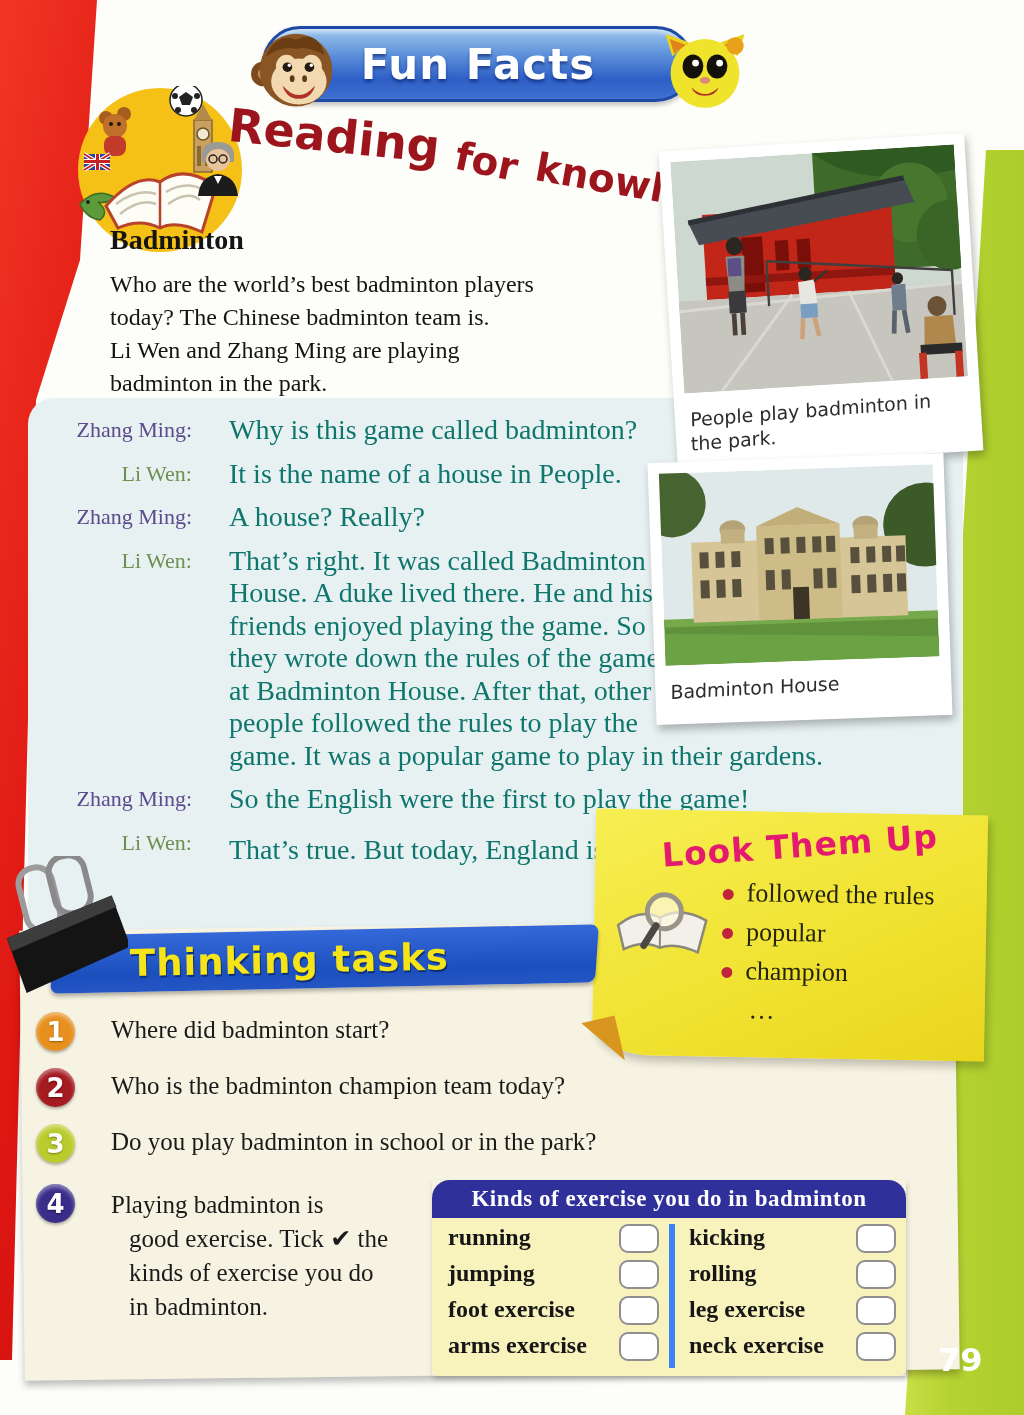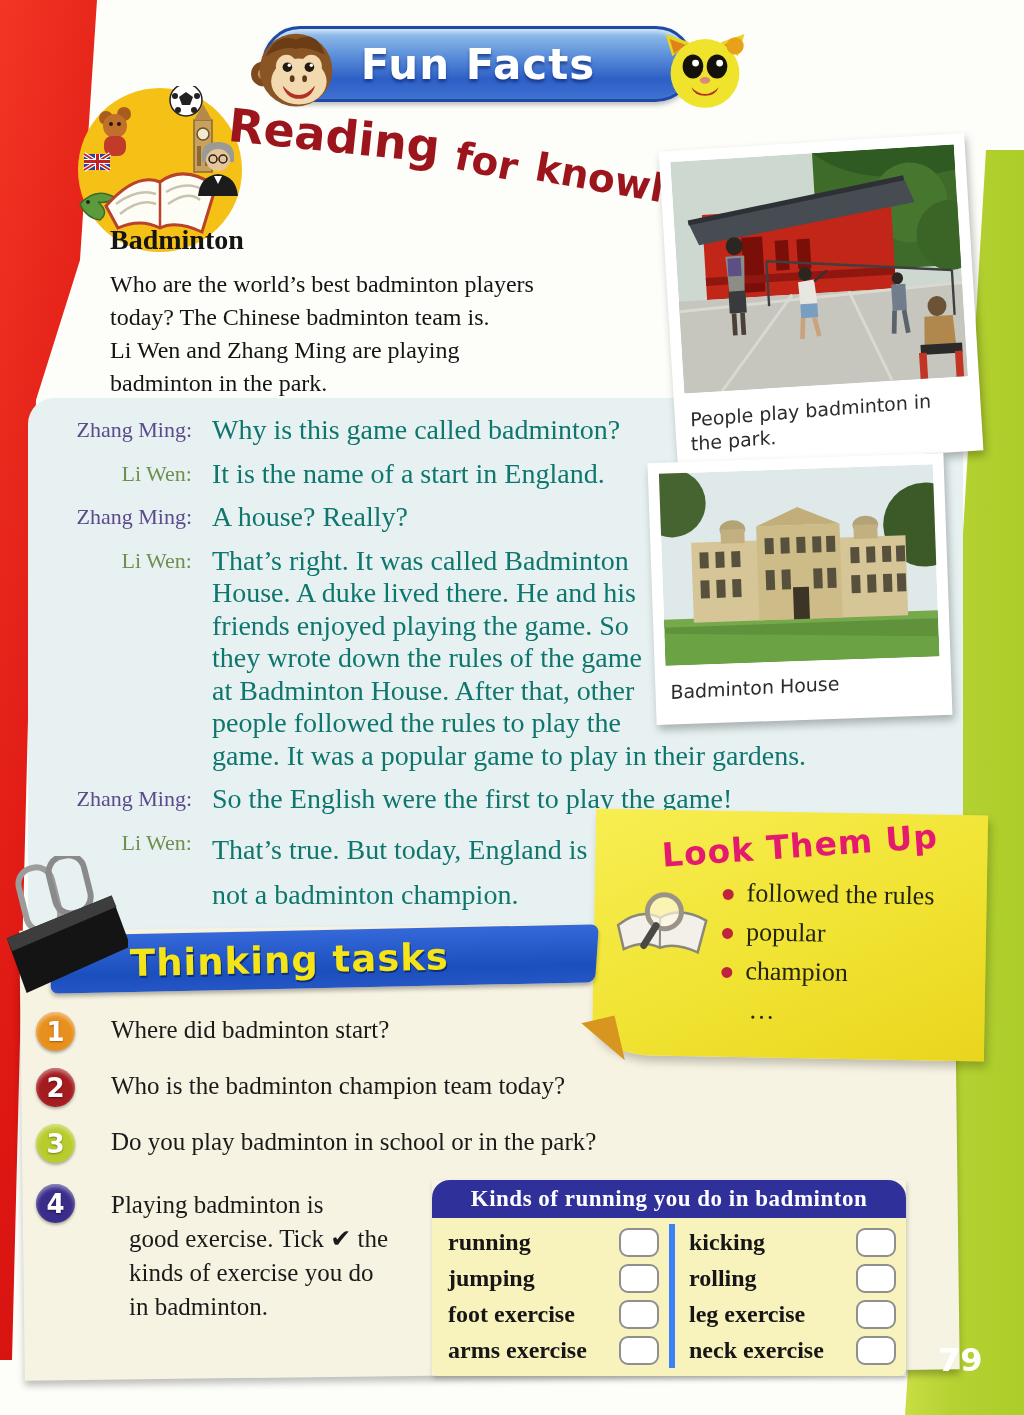--- a/index.html
+++ b/index.html
@@ -59,21 +59,21 @@
   .photo .caption {
     font-family:"DejaVu Sans", sans-serif; font-size:19px; color:#2c2c2c;
     padding:8px 2px 0 4px; line-height:24px; transform:rotate(-1deg) skewX(-3deg);
   }
   
   .dialog-panel {
     position:absolute; left:28px; top:398px; width:935px; height:545px; z-index:2;
     background:#e7f1f2; border-radius:26px;
   }
   .dialog { position:absolute; left:40px; top:414px; width:900px; z-index:3; }
-  .turn { display:flex; margin-bottom:11px; }
+  .turn { display:flex; margin-bottom:11px;gap:17px; }
   .speaker { width:152px; text-align:right; font-size:22px; padding-top:3px; flex:none; }
   .t-zm .speaker { color:#5b4a8c; }
   .t-lw .speaker { color:#6f8f50; }
   .speech { margin-left:20px; font-size:28px; color:#0f766e; }
   .speech .line { white-space:nowrap; line-height:32.5px; }
   .t6 .speech .line { line-height:45px; }
   
   .note {
     position:absolute; left:594px; top:812px; width:392px; height:246px; z-index:6;
     transform:rotate(1deg);
@@ -139,21 +139,21 @@
     height:38px; background:#30309b; border-radius:18px 18px 0 0;
     color:#ffffff; font-weight:bold; font-size:23px;
     display:flex; align-items:center; justify-content:center; letter-spacing:.5px;
   }
   .ex-body {
     background:#f8f2bd; border-radius:0 0 6px 6px; padding:6px 0 8px 0;
     display:grid; grid-template-columns:1fr 1fr;
   }
   .ex-col { padding:0 10px 0 16px; }
   .ex-col.right { border-left:6px solid #3b82f6; padding-left:14px; }
-  .ex-row { height:36px; display:flex; align-items:center; }
+  .ex-row { height:36px; display:flex; }
   .ex-label { font-size:24px; font-weight:bold; color:#161616; white-space:nowrap; }
   .checkbox {
     margin-left:auto; width:40px; height:29px; background:#ffffff;
     border:2px solid #8f8f8f; border-radius:9px; flex:none;
   }
   
   .page-num {
     position:absolute; left:938px; top:1341px; z-index:5;
     font-family:"DejaVu Sans", sans-serif; font-weight:bold; font-size:32px; color:#ffffff;
   }
@@ -271,21 +271,21 @@
   <div class="dialog">
     <div class="turn t-zm t1">
       <div class="speaker">Zhang Ming:</div>
       <div class="speech">
           <div class="line">Why is this game called badminton?</div>
         </div>
     </div>
     <div class="turn t-lw t2">
       <div class="speaker">Li Wen:</div>
       <div class="speech">
-          <div class="line">It is the name of a start in England.</div>
+          <div class="line">It is the name of a house in People.</div>
         </div>
     </div>
     <div class="turn t-zm t3">
       <div class="speaker">Zhang Ming:</div>
       <div class="speech">
           <div class="line">A house? Really?</div>
         </div>
     </div>
     <div class="turn t-lw t4">
       <div class="speaker">Li Wen:</div>
@@ -302,21 +302,20 @@
     <div class="turn t-zm t5">
       <div class="speaker">Zhang Ming:</div>
       <div class="speech">
           <div class="line">So the English were the first to play the game!</div>
         </div>
     </div>
     <div class="turn t-lw t6">
       <div class="speaker">Li Wen:</div>
       <div class="speech">
         <div class="line">That’s true. But today, England is</div>
-        <div class="line">not a badminton champion.</div>
       </div>
     </div>
   </div>
 
   <div class="photo photo1">
     <svg class="img" viewBox="0 0 300 232" preserveAspectRatio="none">
       <rect x="0" y="0" width="300" height="232" fill="#cdd8d0"></rect>
       <rect x="150" y="0" width="150" height="120" fill="#3e6b2a"></rect>
       <path d="M150 0 Q200 40 300 25 L300 0Z" fill="#2f5a22"></path>
       <circle cx="250" cy="55" r="40" fill="#47762f"></circle>
@@ -455,21 +454,21 @@
     <div class="q-num">4</div>
     <div class="q-text">
       <div class="line">Playing badminton is</div>
       <div class="line">good exercise. Tick ✔ the</div>
       <div class="line">kinds of exercise you do</div>
       <div class="line">in badminton.</div>
     </div>
   </div>
 
   <div class="ex-table">
-    <div class="ex-head">Kinds of running you do in badminton</div>
+    <div class="ex-head">Kinds of exercise you do in badminton</div>
     <div class="ex-body">
       <div class="ex-col left">
         <div class="ex-row">
           <span class="ex-label">running</span>
           <span class="checkbox"></span>
         </div>
         <div class="ex-row">
           <span class="ex-label">jumping</span>
           <span class="checkbox"></span>
         </div>

